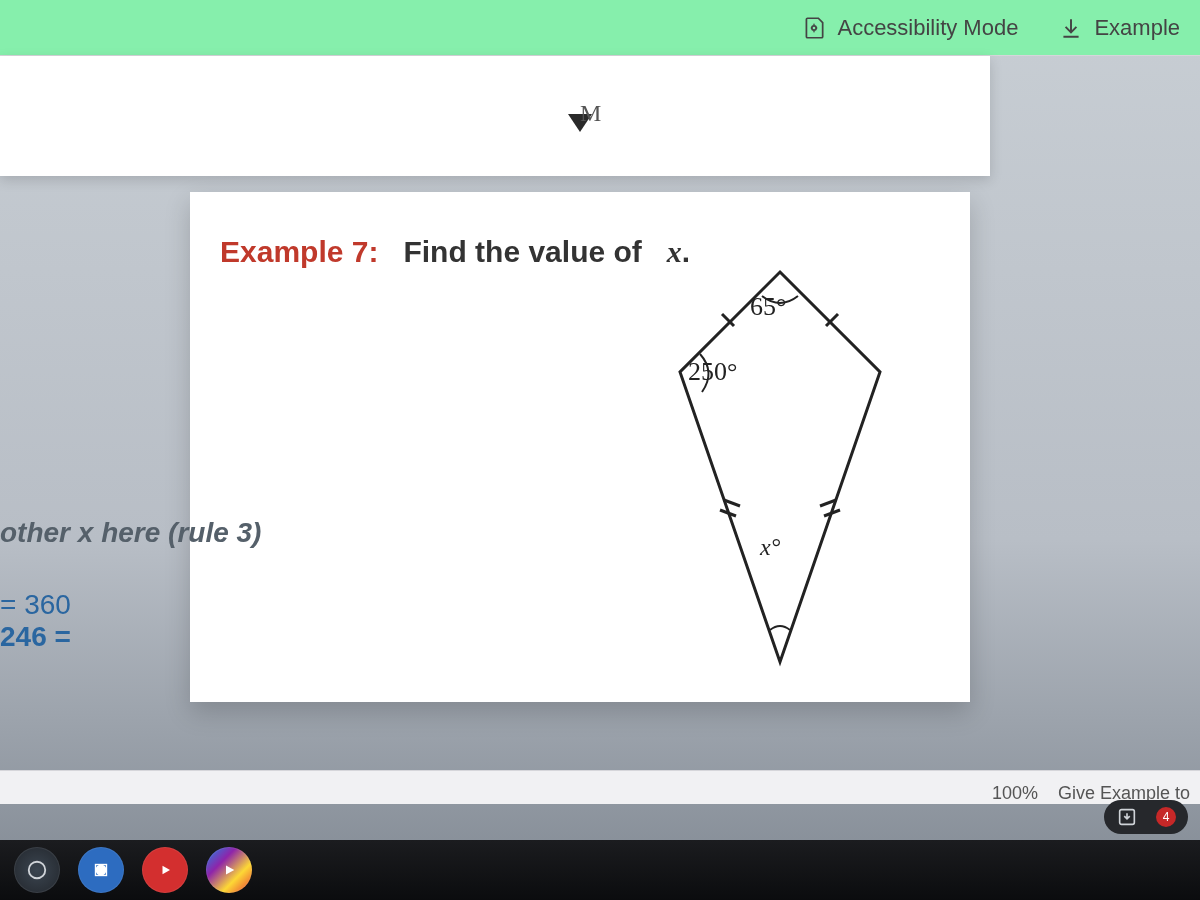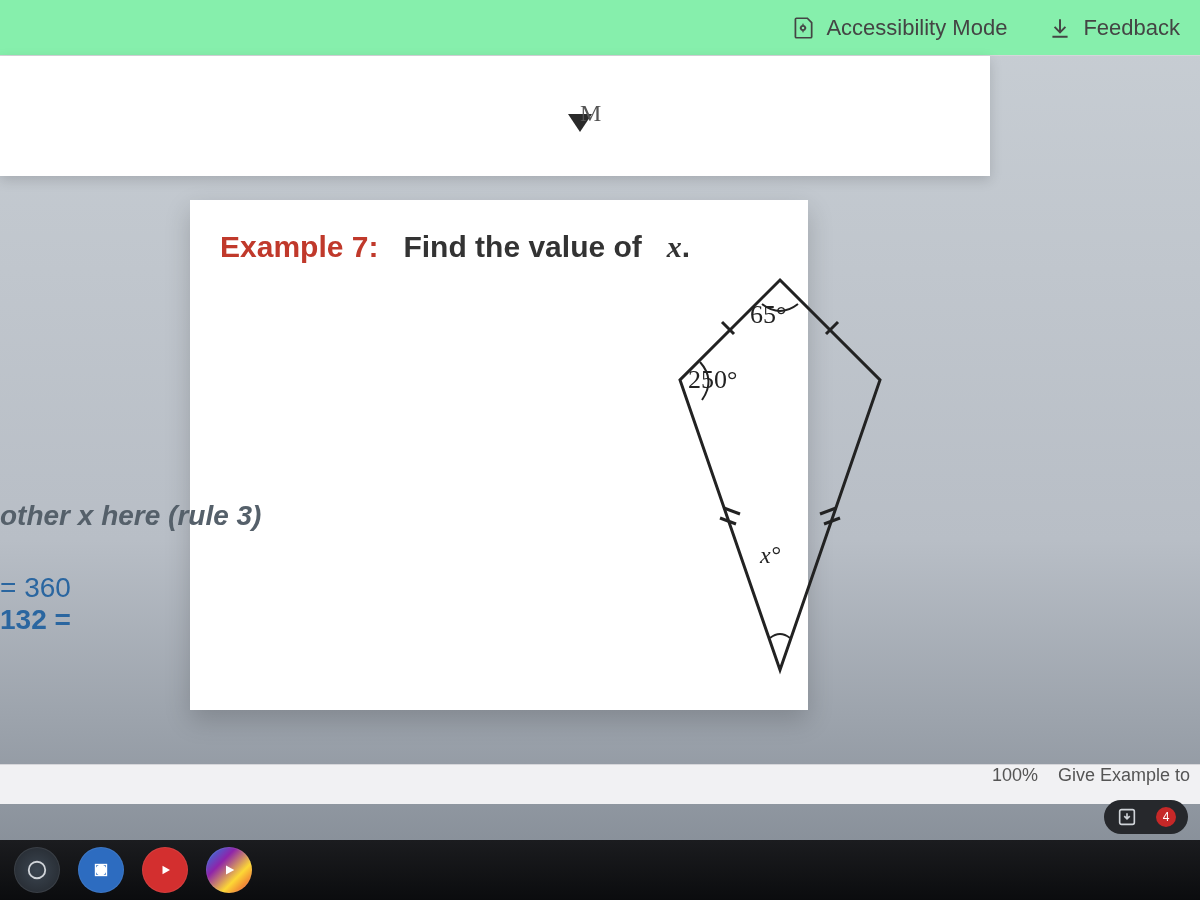--- a/index.html
+++ b/index.html
@@ -47,27 +47,27 @@
   .arrow {
     position: absolute;
     top: 58px; left: 568px;
     width: 0; height: 0;
     border-left: 12px solid transparent;
     border-right: 12px solid transparent;
     border-top: 18px solid #2a2a2a;
   }
   .content-card {
     position: absolute;
-    top: 200px;
+    top: 192px;
     left: 190px;
-    width: 618px;
+    width: 780px;
     height: 510px;
     background: #ffffff;
     box-shadow: 0 10px 24px rgba(0,0,0,.18);
-    padding: 30px 30px 20px 30px;
+    padding: 43px 30px 20px 30px;
   }
   .example-title {
     font-size: 30px;
     color: #333;
     font-family: "Segoe UI", Arial, sans-serif;
     font-weight: 600;
   }
   .ex-label { color: #c0392b; font-weight: 700; }
   .var-x { font-style: italic; font-family: Georgia, 'Times New Roman', serif; }
   .kite-wrap {
@@ -83,31 +83,31 @@
   }
   .a65 { top: 30px; left: 120px; }
   .a130 { top: 95px; left: 58px; }
   .ax { top: 272px; left: 130px; font-style: italic; font-size: 24px; }
   .notes {
     position: absolute;
     top: 500px; left: 0;
     color: #556;
     font-family: "Segoe UI", Arial, sans-serif;
   }
-  .notes .n1 { font-size: 28px; font-weight: 700; font-style: italic; color: #55606a; }
+  .notes .n1 { font-size: 28px; font-weight: 700; font-style: italic; color: #55606a; margin-top: 17px; }
   .notes .n2 { font-size: 28px; color: #2a66a0; font-weight: 400; margin-top: 40px; }
   .notes .n3 { font-size: 28px; color: #2a66a0; font-weight: 700; }
   .statusbar {
     position: absolute;
     right: 0;
     bottom: 96px;
-    height: 40px;
+    height: 34px;
     width: 100%;
     background: #f1f1f3;
-    display: flex; align-items: flex-start;
+    display: flex; align-items: flex-end;
     justify-content: flex-end;
     gap: 20px;
     padding: 0 10px;
     font-size: 18px; color: #555;
     border-top: 1px solid #d6d6da;
   }
   .taskbar {
     position: absolute;
     left: 0; right: 0; bottom: 0;
     height: 60px;
@@ -148,21 +148,21 @@
         <path d="M6 3h10l4 4v13a1 1 0 0 1-1 1H6a1 1 0 0 1-1-1V4a1 1 0 0 1 1-1z"></path>
         <circle cx="12" cy="12" r="2"></circle>
         <path d="M12 8v1M12 15v1M9 12h1M14 12h1"></path>
       </svg>
     <span>Accessibility Mode</span>
   </div>
   <div class="toolbar-item">
     <svg viewBox="0 0 24 24" fill="none" stroke="#444" stroke-width="1.8">
         <path d="M12 4v12M7 11l5 5 5-5M5 20h14"></path>
       </svg>
-    <span>Feedback</span>
+    <span>Example</span>
   </div>
 </div>
 
 <div class="doc-page">
   <div class="arrow"></div>
   <div class="page-label">M</div>
 </div>
 
 <div class="content-card">
   <div class="example-title">
@@ -195,21 +195,21 @@
     </svg>
     <div class="angle-label a65">65°</div>
     <div class="angle-label a130">250°</div>
     <div class="angle-label ax">x°</div>
   </div>
 </div>
 
 <div class="notes">
   <div class="n1">other x here (rule 3)</div>
   <div class="n2">= 360</div>
-  <div class="n3">132 =</div>
+  <div class="n3">246 =</div>
 </div>
 
 <div class="statusbar">
   <span>100%</span>
   <span>Give Example to</span>
 </div>
 
 <div class="tray">
   <svg viewBox="0 0 24 24" fill="none" stroke="#cfd3d8" stroke-width="1.8">
       <rect x="4" y="4" width="16" height="16" rx="2"></rect>

